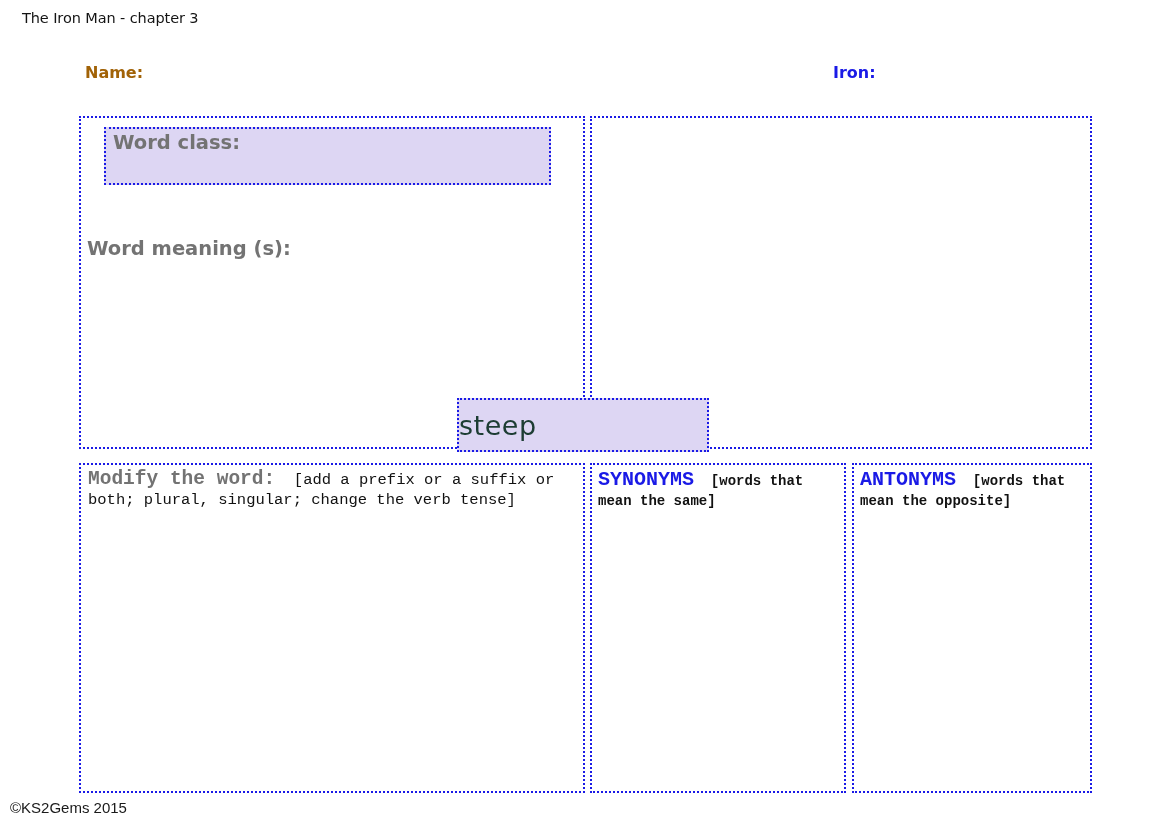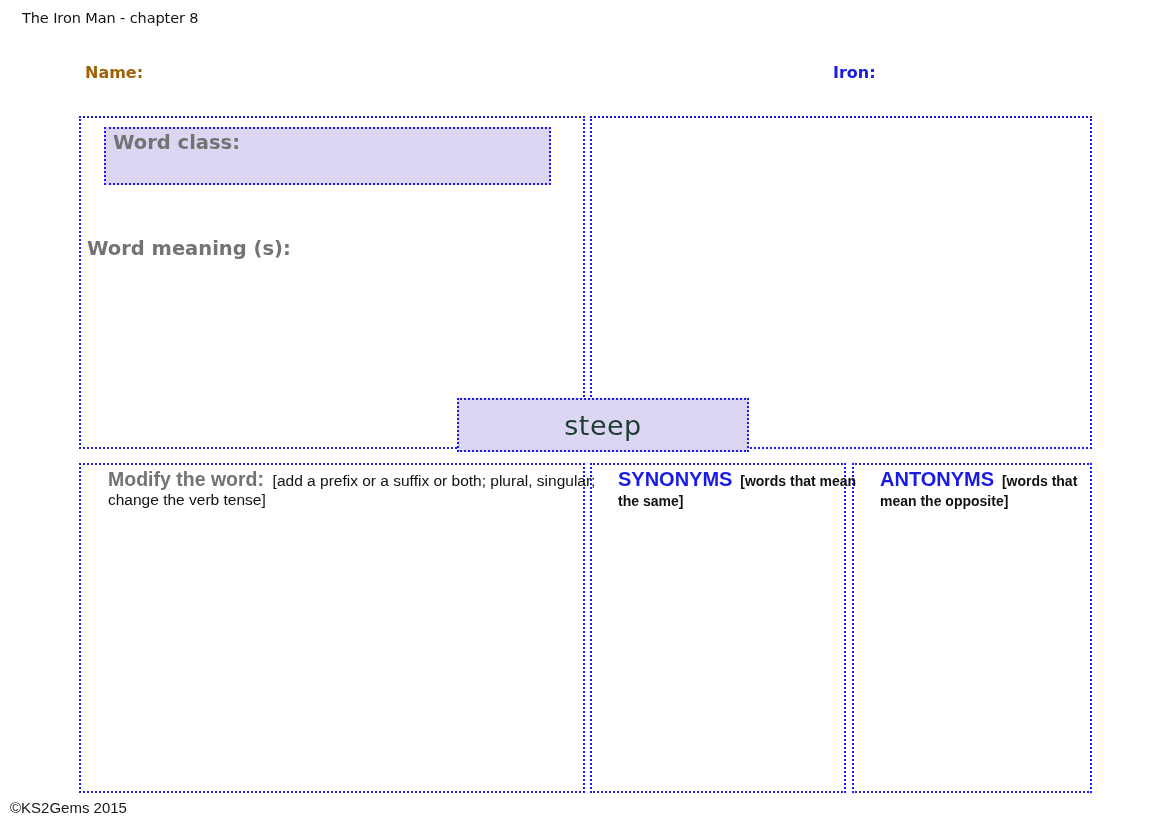--- a/index.html
+++ b/index.html
@@ -121,27 +121,27 @@
     font-family: "DejaVu Sans", sans-serif;
     font-weight: bold;
     font-size: 19.5px;
     color: #1a1ae6;
   }
 
   
   .focusword-box {
     left: 457px;
     top: 398px;
-    width: 292px;
+    width: 252px;
     height: 54px;
     background: #ddd6f3;
     border: 2px dotted #1a1ae6;
     display: flex;
     align-items: center;
-    justify-content: center;
+    justify-content: flex-start;
     z-index: 5;
   }
   .focusword-text {
     font-family: "DejaVu Sans", sans-serif;
     font-size: 27px;
     color: #1d3d33;
     letter-spacing: 0.5px;
   }
 
   
@@ -160,23 +160,22 @@
   .panel-antonyms {
     left: 852px;
     top: 463px;
     width: 240px;
     height: 330px;
   }
 
   .box-heading {
     position: absolute;
     box-sizing: border-box;
-    font-family: Liberation Sans, sans-serif;
+    font-family: Liberation Mono, monospace;
     line-height: 1.18;
-    margin-left: 20px;
   }
   .modify-heading {
     left: 88px;
     top: 468px;
     width: 490px;
   }
   .syn-heading {
     left: 598px;
     top: 468px;
     width: 242px;
@@ -215,21 +214,21 @@
     font-family: "Liberation Sans", sans-serif;
     font-size: 15px;
     color: #1a1a1a;
   }
 </style>
 </head>
 <body>
 
 <div class="page">
 
-  <div class="source-label">The Iron Man - chapter 8</div>
+  <div class="source-label">The Iron Man - chapter 3</div>
 
 
   <div class="name-label">Name:</div>
 
   <div class="date-label">Iron:</div>
 
   <div class="dbox panel-left-top"></div>
 
   <div class="dbox panel-right-top"></div>
 

